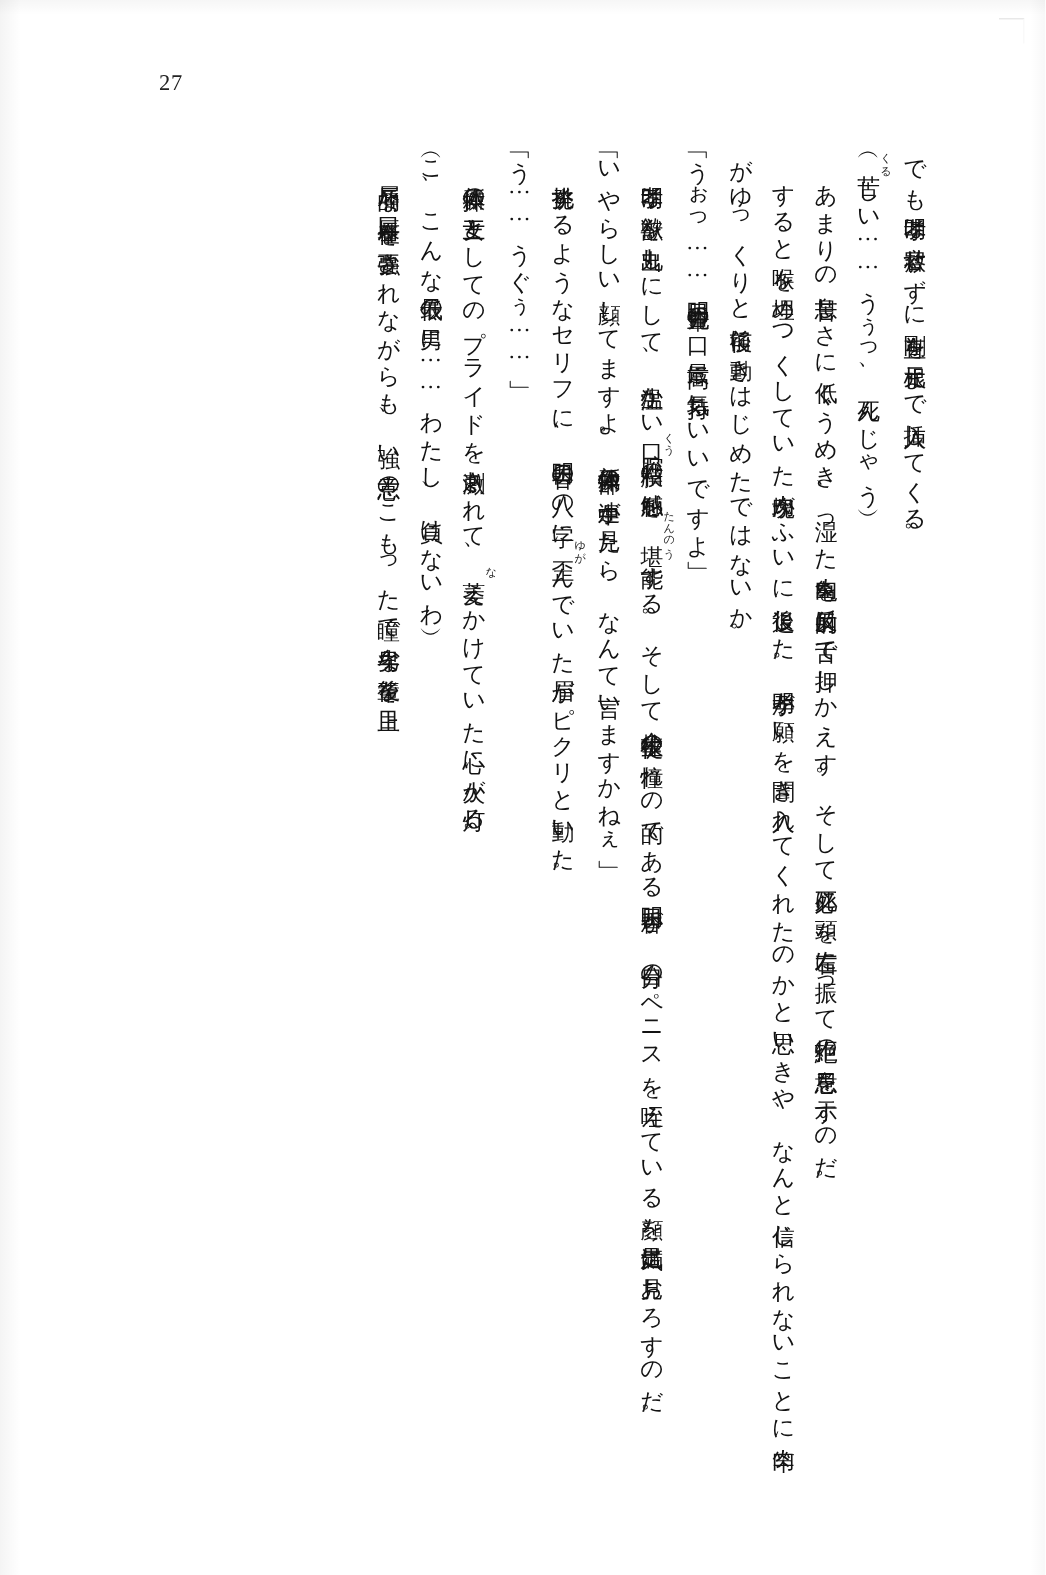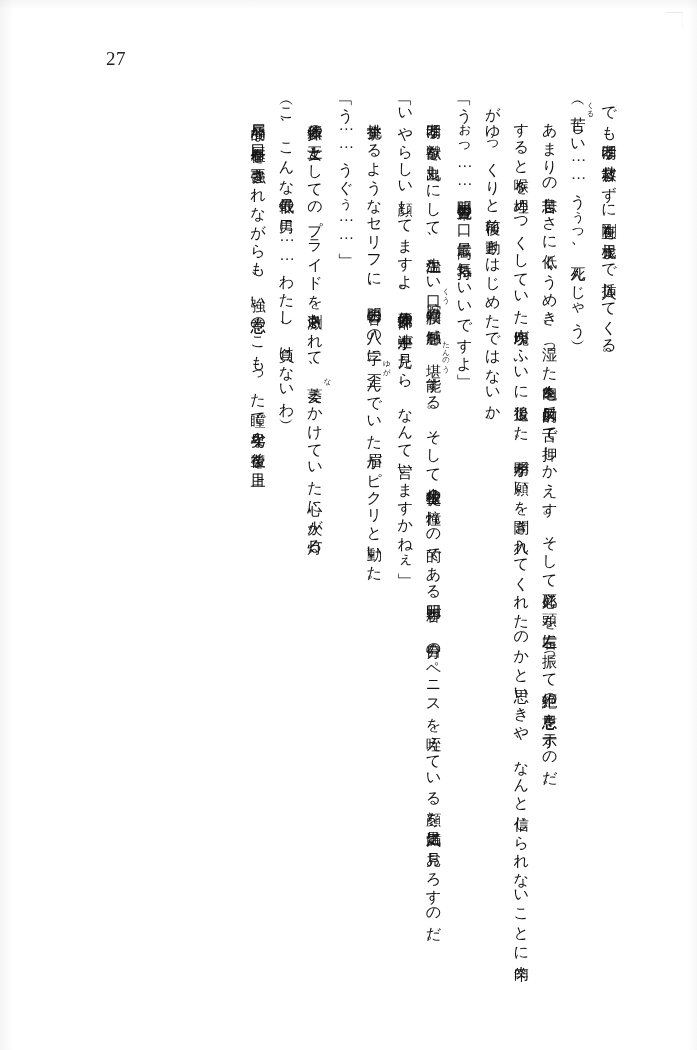--- a/index.html
+++ b/index.html
@@ -16,21 +16,21 @@
     width: 697px;
     height: 1050px;
     background: #ffffff;
     overflow: hidden;
   }
   
   .page-number {
     position: absolute;
     left: 106px;
     top: 48px;
-    font-size: 19px;
+    font-size: 15px;
     font-family: "Liberation Serif", serif;
     color: #222;
     letter-spacing: 0.5px;
   }
   
   .body-text {
     position: absolute;
     top: 96px;
     right: 74px;
     height: 860px;

